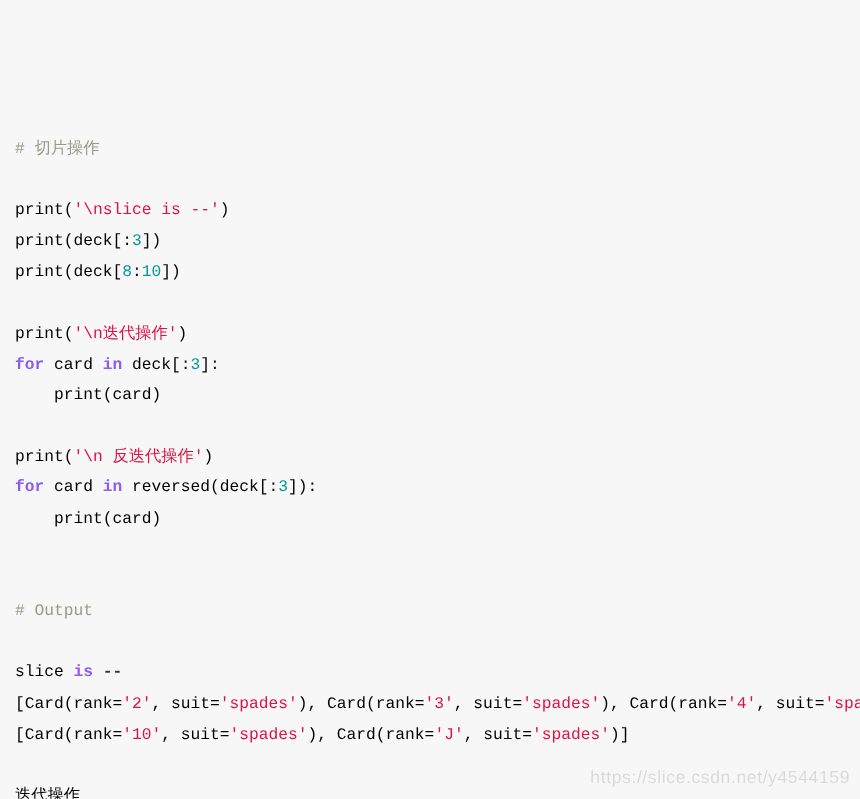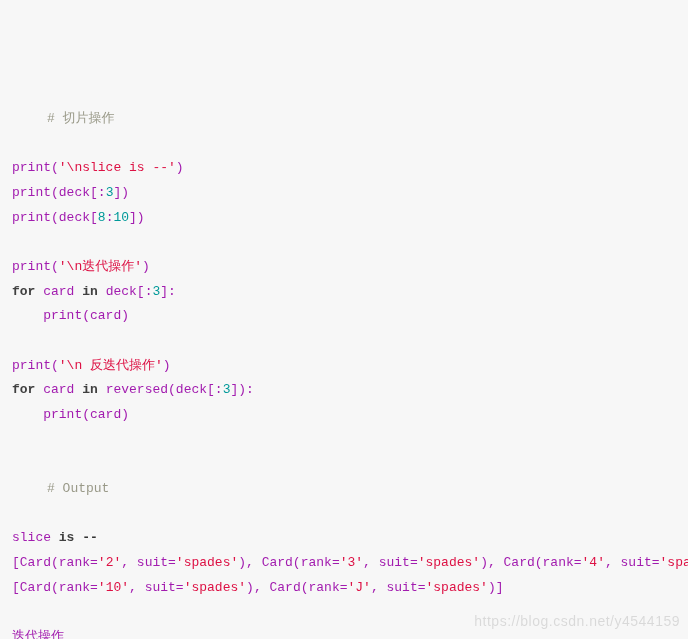--- a/index.html
+++ b/index.html
@@ -10,40 +10,40 @@
     font-size: 13px;
     line-height: 1.9;
     color: #333;
     white-space: pre;
     overflow-x: hidden;
     position: relative;
     width: 688px;
     height: 639px;
     box-sizing: border-box;
   }
-  .cm  { color: #999988; margin-left: 35px; }          
-  .kw  { color: #404040; font-weight: bold; }  
+  .cm  { color: #999988; }          
+  .kw  { color: #8b5cf6; font-weight: bold; }  
   .op  { color: #333; font-weight: bold; }  
   .str { color: #dd1144; margin-top: 44px; }          
-  .pn  { color: #a21caf; }             
+  .pn  { color: #000000; }             
   .num { color: #009999; }          
   .watermark {
     position: absolute;
     right: 8px;
     bottom: 4px;
     color: rgba(0,0,0,0.12);
     font-family: Arial, sans-serif;
     font-size: 14px;
     letter-spacing: 0.5px;
     pointer-events: none;
   }
   .line { display: block; }
 </style>
 </head>
 <body>
 
 
 
 <div id="code-root"><span class="line"><span class="cm"># 切片操作</span></span><span class="line">&nbsp;</span><span class="line"><span class="pn">print(</span><span class="str">'\nslice is --'</span><span class="pn">)</span></span><span class="line"><span class="pn">print(deck[:</span><span class="num">3</span><span class="pn">])</span></span><span class="line"><span class="pn">print(deck[</span><span class="num">8</span><span class="pn">:</span><span class="num">10</span><span class="pn">])</span></span><span class="line">&nbsp;</span><span class="line"><span class="pn">print(</span><span class="str">'\n迭代操作'</span><span class="pn">)</span></span><span class="line"><span class="kw">for</span><span class="pn"> card </span><span class="kw">in</span><span class="pn"> deck[:</span><span class="num">3</span><span class="pn">]:</span></span><span class="line"><span class="pn">    print(card)</span></span><span class="line">&nbsp;</span><span class="line"><span class="pn">print(</span><span class="str">'\n 反迭代操作'</span><span class="pn">)</span></span><span class="line"><span class="kw">for</span><span class="pn"> card </span><span class="kw">in</span><span class="pn"> reversed(deck[:</span><span class="num">3</span><span class="pn">]):</span></span><span class="line"><span class="pn">    print(card)</span></span><span class="line">&nbsp;</span><span class="line">&nbsp;</span><span class="line"><span class="cm"># Output</span></span><span class="line">&nbsp;</span><span class="line"><span class="pn">slice </span><span class="kw">is</span><span class="pn"> </span><span class="op">--</span></span><span class="line"><span class="pn">[Card(rank=</span><span class="str">'2'</span><span class="pn">, suit=</span><span class="str">'spades'</span><span class="pn">), Card(rank=</span><span class="str">'3'</span><span class="pn">, suit=</span><span class="str">'spades'</span><span class="pn">), Card(rank=</span><span class="str">'4'</span><span class="pn">, suit=</span><span class="str">'spad</span></span><span class="line"><span class="pn">[Card(rank=</span><span class="str">'10'</span><span class="pn">, suit=</span><span class="str">'spades'</span><span class="pn">), Card(rank=</span><span class="str">'J'</span><span class="pn">, suit=</span><span class="str">'spades'</span><span class="pn">)]</span></span><span class="line">&nbsp;</span><span class="line"><span class="pn">迭代操作</span></span></div>
-<div class="watermark">https://blog.csdn.net/y4544159</div>
+<div class="watermark">https://slice.csdn.net/y4544159</div>
 
 
 
 
 </body></html>

